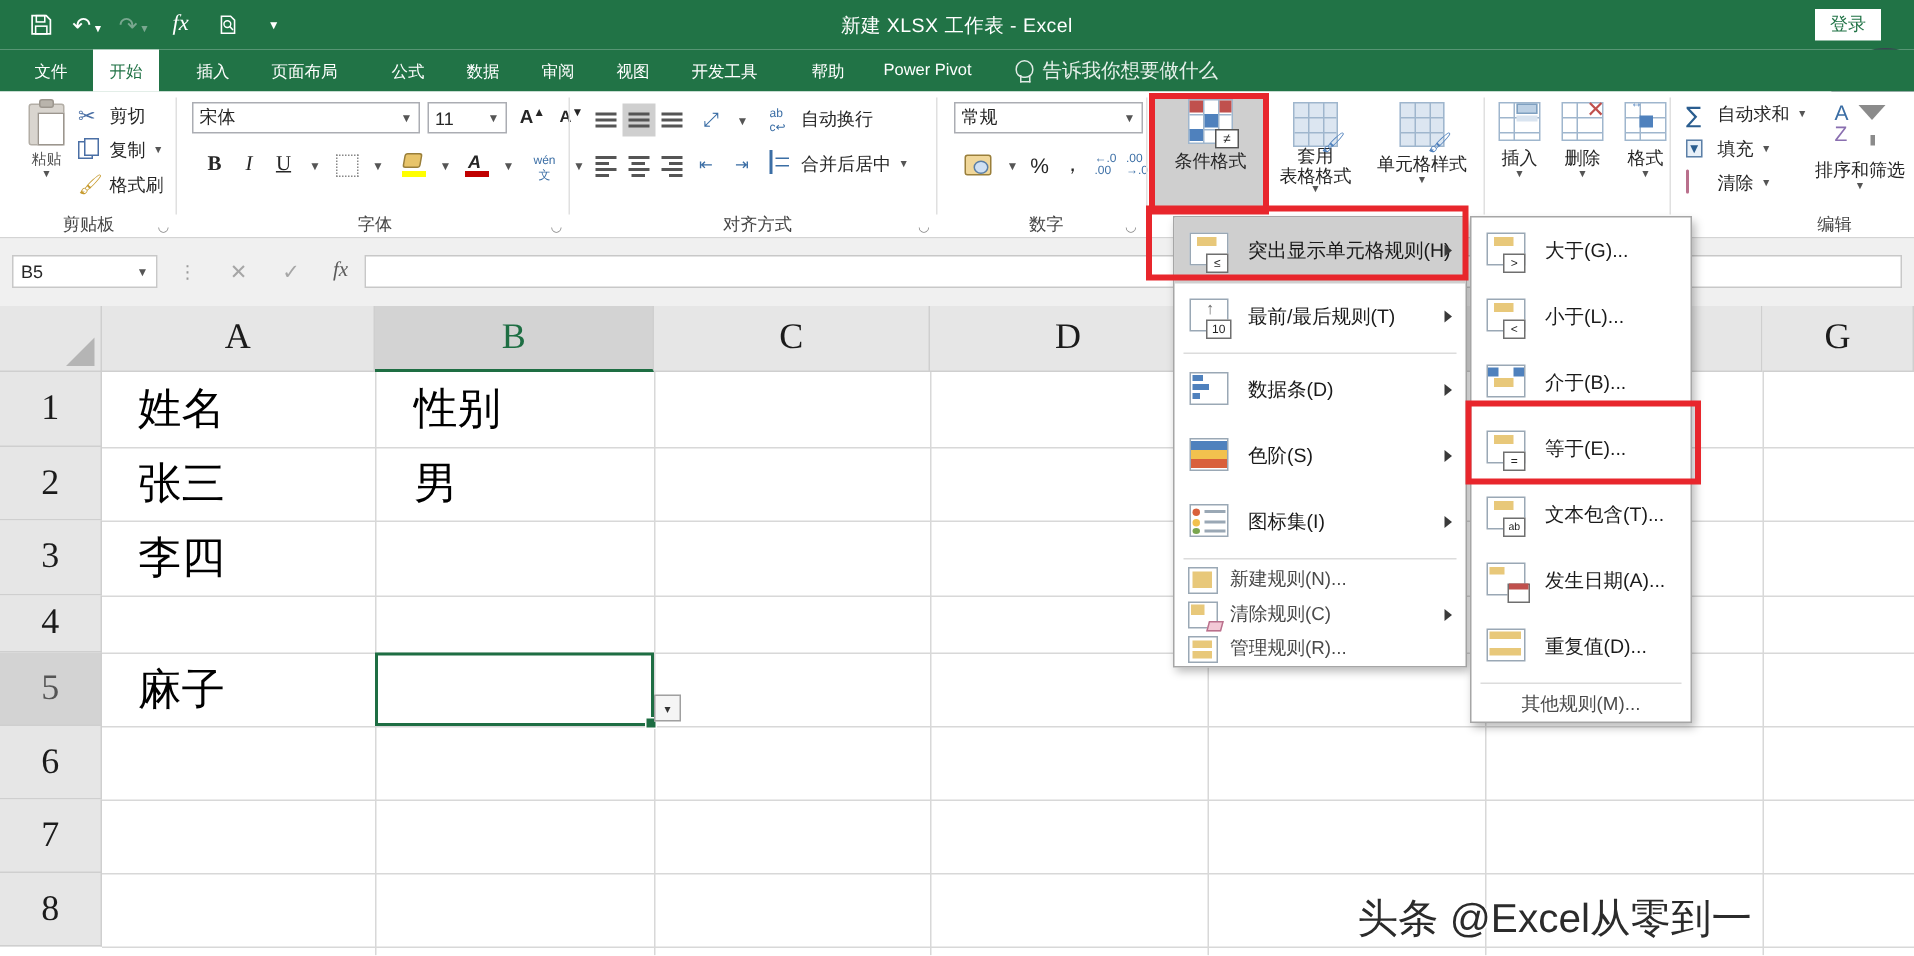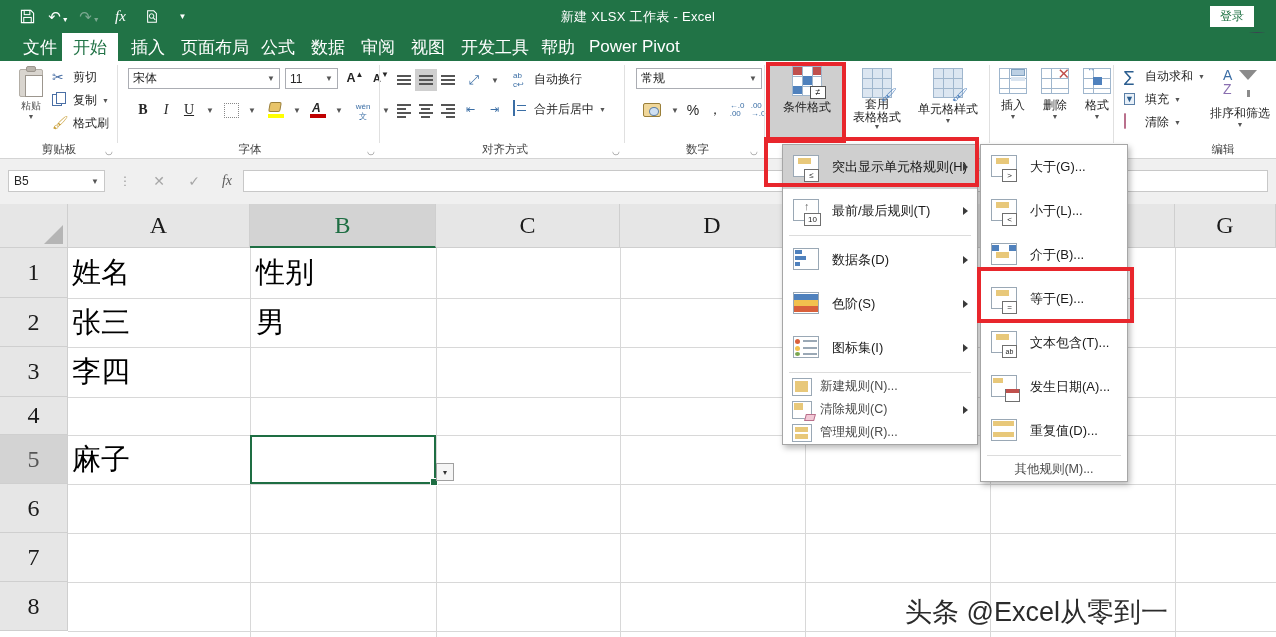--- a/index.html
+++ b/index.html
@@ -40,21 +40,21 @@
   }
 
   
   #tabstrip{
     position:absolute; left:0; top:33px; width:1276px; height:28px;
     background:#217346;
   }
   .tab{
     position:absolute; top:0; height:28px; padding:0 11px;
     display:flex; align-items:center; justify-content:center;
-    font-size:17px; color:#fff; white-space:nowrap;text-align:center;
+    font-size:11px; color:#fff; white-space:nowrap;text-align:center;
   }
   .tab.active{ background:#fff; color:#217346; }
   #tell-me{
     position:absolute; top:0; height:28px; display:flex; align-items:center; gap:7px;
     font-size:13px; color:#e6f0ea; white-space:nowrap;
   }
   .bulb{ width:12px; height:15px; position:relative; display:inline-block;}
   .bulb::before{
     content:""; position:absolute; left:1px; top:0; width:10px; height:10px;
     border:1.3px solid #dfeae4; border-radius:50% 50% 45% 45%;
@@ -199,21 +199,21 @@
     border-right:1px solid #cfcfcf; border-bottom:1px solid #cfcfcf;
     display:flex; align-items:center; justify-content:center;
     font-family:"Liberation Serif", serif; font-size:24px; color:#1b1b1b;
   }
   .rowh.sel{ background:#d3d3d3; color:#555;}
   .gline-v{ position:absolute; top:44px; width:1px; background:#d8d8d8;}
   .gline-h{ position:absolute; left:68px; height:1px; background:#d8d8d8;}
   .cell{
     position:absolute; display:flex; align-items:center;
     font-family:"Liberation Serif", serif; font-size:29px; color:#000;
-    padding-left:4px; white-space:nowrap;
+    padding-left:4px; white-space:nowrap;margin-left:20px;
   }
   #activecell{
     position:absolute; border:2px solid #1e6e43; background:transparent;
   }
   #activecell::after{
     content:""; position:absolute; right:-4px; bottom:-4px; width:6px;height:6px;
     background:#1e6e43; border:1px solid #fff;
   }
   #autofill-btn{
     position:absolute; width:18px; height:18px; background:#f5f5f5;
@@ -302,20 +302,24 @@
   <div class="tab active" style="left:62px">开始</div>
   <div class="tab" style="left:120px">插入</div>
   <div class="tab" style="left:170px">页面布局</div>
   <div class="tab" style="left:250px">公式</div>
   <div class="tab" style="left:300px">数据</div>
   <div class="tab" style="left:350px">审阅</div>
   <div class="tab" style="left:400px">视图</div>
   <div class="tab" style="left:450px">开发工具</div>
   <div class="tab" style="left:530px">帮助</div>
   <div class="tab" style="left:578px">Power Pivot</div>
+  <div id="tell-me" style="left:676px">
+    <span class="bulb"></span>
+    <span>告诉我你想要做什么</span>
+  </div>
 </div>
 
 <div id="ribbon">
 
   <div class="grp" style="left:0; width:118px;">
     <div class="paste-big">
       <div class="clip-ico">
         <div class="board"></div>
           <div class="clipper"></div>
           <div class="page"></div>

